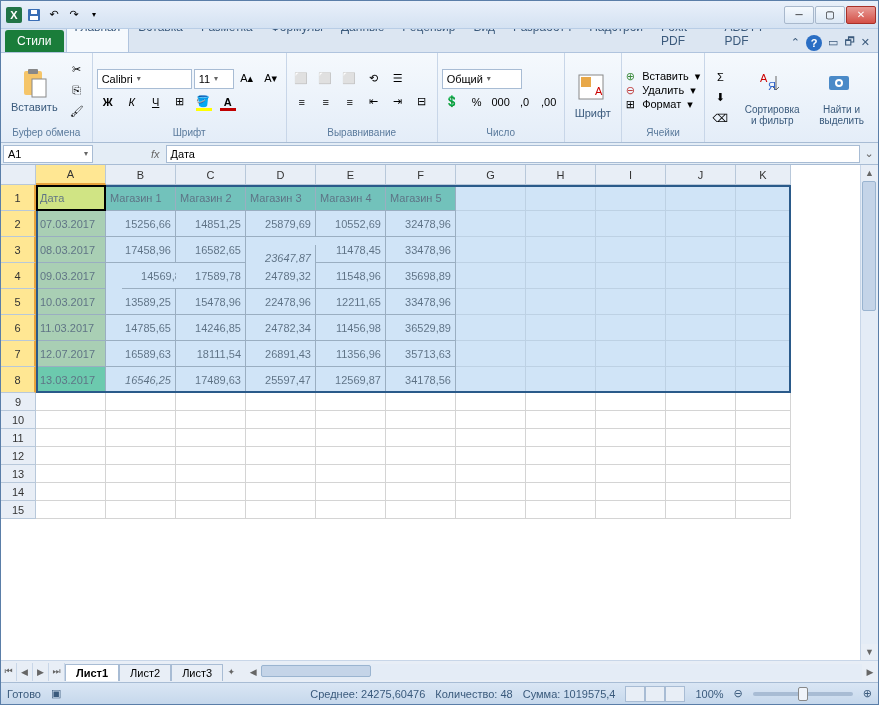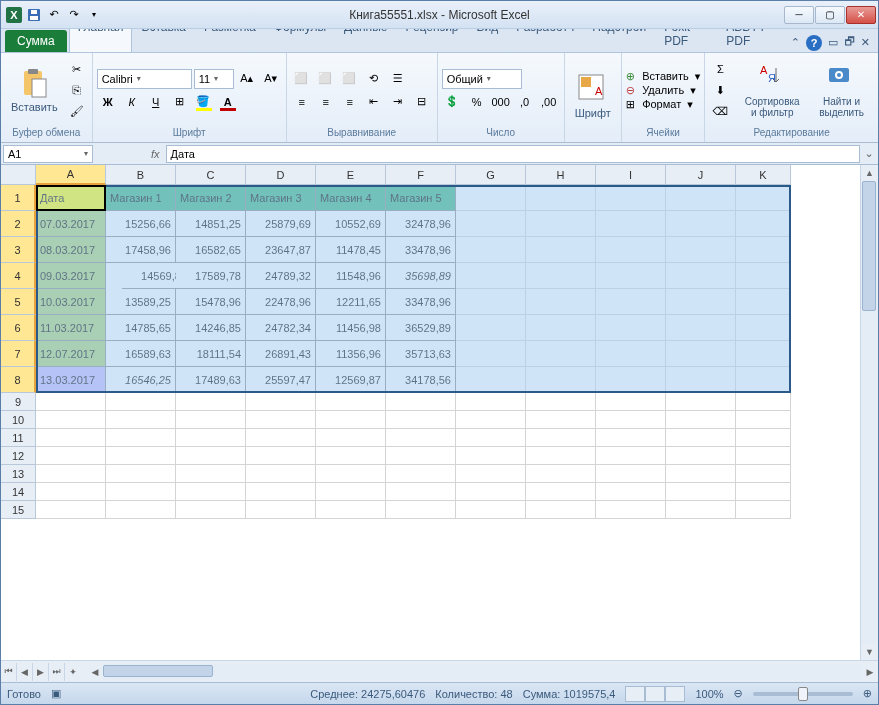--- a/index.html
+++ b/index.html
@@ -82,30 +82,29 @@
         <svg width="14" height="14">
             <rect x="1" y="1" width="12" height="12" fill="#3a6eb5" rx="1"></rect>
             <rect x="3" y="8" width="8" height="4" fill="#fff"></rect>
             <rect x="4" y="2" width="6" height="4" fill="#fff"></rect>
           </svg>
       </span>
       <span class="qat-icon">↶</span>
       <span class="qat-icon">↷</span>
       <span class="qat-icon" style="font-size:8px">▾</span>
     </div>
-    <div class="title">Книга55551.xlsx - Microsoft Excel</div>
     <div class="win-controls">
       <div class="win-btn">─</div>
       <div class="win-btn">▢</div>
       <div class="win-btn close">✕</div>
     </div>
   </div>
 
   <div class="ribbon-tabs">
-    <div class="file-tab">Сумма</div>
+    <div class="file-tab">Стили</div>
     <div id="tabs-container" style="display:flex">
         <div class="tab active">Главная</div>
         <div class="tab">Вставка</div>
         <div class="tab">Разметка</div>
         <div class="tab">Формулы</div>
         <div class="tab">Данные</div>
         <div class="tab">Рецензир</div>
         <div class="tab">Вид</div>
         <div class="tab">Разработч</div>
         <div class="tab">Надстрой</div>
@@ -264,21 +263,20 @@
         </div>
         <div class="big-btn">
           <svg width="26" height="26">
               <rect x="3" y="6" width="20" height="14" fill="#4a8ac8" rx="2"></rect>
               <circle cx="13" cy="13" r="4" fill="#fff"></circle>
               <circle cx="13" cy="13" r="2" fill="#4a8ac8"></circle>
             </svg>
           <span style="font-size:10px;max-width:55px;text-align:center">Найти и выделить</span>
         </div>
       </div>
-      <div class="rgroup-label">Редактирование</div>
     </div>
   </div>
 
   <div class="namebox-row">
     <div class="name-box">
         <span>A1</span>
         <span class="dd">▾</span>
       </div>
     <div style="width:50px"></div>
     <span class="fx-label">fx</span>
@@ -345,34 +343,34 @@
               <div class="cell" style="left: 280px; top: 26px; width: 70px; height: 26px; border-right: 1px solid rgb(136, 136, 136); border-bottom: 1px solid rgb(136, 136, 136); justify-content: flex-end;">10552,69</div>
               <div class="cell" style="left: 350px; top: 26px; width: 70px; height: 26px; border-right: 1px solid rgb(136, 136, 136); border-bottom: 1px solid rgb(136, 136, 136); justify-content: flex-end;">32478,96</div>
               <div class="cell" style="left: 420px; top: 26px; width: 70px; height: 26px; justify-content: flex-start;"></div>
               <div class="cell" style="left: 490px; top: 26px; width: 70px; height: 26px; justify-content: flex-start;"></div>
               <div class="cell" style="left: 560px; top: 26px; width: 70px; height: 26px; justify-content: flex-start;"></div>
               <div class="cell" style="left: 630px; top: 26px; width: 70px; height: 26px; justify-content: flex-start;"></div>
               <div class="cell" style="left: 700px; top: 26px; width: 55px; height: 26px; justify-content: flex-start;"></div>
               <div class="cell" style="left: 0px; top: 52px; width: 70px; height: 26px; border-right: 1px solid rgb(136, 136, 136); border-bottom: 1px solid rgb(136, 136, 136); background: rgb(168, 208, 106); justify-content: flex-start;">08.03.2017</div>
               <div class="cell" style="left: 70px; top: 52px; width: 70px; height: 26px; border-right: 1px solid rgb(136, 136, 136); border-bottom: 1px solid rgb(136, 136, 136); justify-content: flex-end;">17458,96</div>
               <div class="cell" style="left: 140px; top: 52px; width: 70px; height: 26px; border-right: 1px solid rgb(136, 136, 136); border-bottom: 1px solid rgb(136, 136, 136); justify-content: flex-end;">16582,65</div>
-              <div class="cell" style="left: 210px; top: 52px; width: 70px; height: 26px; border-right: 1px solid rgb(136, 136, 136); border-bottom: 1px solid rgb(136, 136, 136); justify-content: flex-end;">23647,87</div>
+              <div class="cell" style="left: 210px; top: 60px; width: 70px; height: 26px; border-right: 1px solid rgb(136, 136, 136); border-bottom: 1px solid rgb(136, 136, 136); justify-content: flex-end; font-style: italic;">23647,87</div>
               <div class="cell" style="left: 280px; top: 52px; width: 70px; height: 26px; border-right: 1px solid rgb(136, 136, 136); border-bottom: 1px solid rgb(136, 136, 136); justify-content: flex-end;">11478,45</div>
               <div class="cell" style="left: 350px; top: 52px; width: 70px; height: 26px; border-right: 1px solid rgb(136, 136, 136); border-bottom: 1px solid rgb(136, 136, 136); justify-content: flex-end;">33478,96</div>
               <div class="cell" style="left: 420px; top: 52px; width: 70px; height: 26px; justify-content: flex-start;"></div>
               <div class="cell" style="left: 490px; top: 52px; width: 70px; height: 26px; justify-content: flex-start;"></div>
               <div class="cell" style="left: 560px; top: 52px; width: 70px; height: 26px; justify-content: flex-start;"></div>
               <div class="cell" style="left: 630px; top: 52px; width: 70px; height: 26px; justify-content: flex-start;"></div>
               <div class="cell" style="left: 700px; top: 52px; width: 55px; height: 26px; justify-content: flex-start;"></div>
               <div class="cell" style="left: 0px; top: 78px; width: 70px; height: 26px; border-right: 1px solid rgb(136, 136, 136); border-bottom: 1px solid rgb(136, 136, 136); background: rgb(168, 208, 106); justify-content: flex-start;">09.03.2017</div>
               <div class="cell" style="left: 70px; top: 78px; width: 70px; height: 26px; border-right: 1px solid rgb(136, 136, 136); border-bottom: 1px solid rgb(136, 136, 136); justify-content: flex-end; margin-left: 16px;">14569,85</div>
               <div class="cell" style="left: 140px; top: 78px; width: 70px; height: 26px; border-right: 1px solid rgb(136, 136, 136); border-bottom: 1px solid rgb(136, 136, 136); justify-content: flex-end;">17589,78</div>
               <div class="cell" style="left: 210px; top: 78px; width: 70px; height: 26px; border-right: 1px solid rgb(136, 136, 136); border-bottom: 1px solid rgb(136, 136, 136); justify-content: flex-end;">24789,32</div>
               <div class="cell" style="left: 280px; top: 78px; width: 70px; height: 26px; border-right: 1px solid rgb(136, 136, 136); border-bottom: 1px solid rgb(136, 136, 136); justify-content: flex-end;">11548,96</div>
-              <div class="cell" style="left: 350px; top: 78px; width: 70px; height: 26px; border-right: 1px solid rgb(136, 136, 136); border-bottom: 1px solid rgb(136, 136, 136); justify-content: flex-end; font-style: italic;">35698,89</div>
+              <div class="cell" style="left: 350px; top: 78px; width: 70px; height: 26px; border-right: 1px solid rgb(136, 136, 136); border-bottom: 1px solid rgb(136, 136, 136); justify-content: flex-end;">35698,89</div>
               <div class="cell" style="left: 420px; top: 78px; width: 70px; height: 26px; justify-content: flex-start;"></div>
               <div class="cell" style="left: 490px; top: 78px; width: 70px; height: 26px; justify-content: flex-start;"></div>
               <div class="cell" style="left: 560px; top: 78px; width: 70px; height: 26px; justify-content: flex-start;"></div>
               <div class="cell" style="left: 630px; top: 78px; width: 70px; height: 26px; justify-content: flex-start;"></div>
               <div class="cell" style="left: 700px; top: 78px; width: 55px; height: 26px; justify-content: flex-start;"></div>
               <div class="cell" style="left: 0px; top: 104px; width: 70px; height: 26px; border-right: 1px solid rgb(136, 136, 136); border-bottom: 1px solid rgb(136, 136, 136); background: rgb(168, 208, 106); justify-content: flex-start;">10.03.2017</div>
               <div class="cell" style="left: 70px; top: 104px; width: 70px; height: 26px; border-right: 1px solid rgb(136, 136, 136); border-bottom: 1px solid rgb(136, 136, 136); justify-content: flex-end;">13589,25</div>
               <div class="cell" style="left: 140px; top: 104px; width: 70px; height: 26px; border-right: 1px solid rgb(136, 136, 136); border-bottom: 1px solid rgb(136, 136, 136); justify-content: flex-end;">15478,96</div>
               <div class="cell" style="left: 210px; top: 104px; width: 70px; height: 26px; border-right: 1px solid rgb(136, 136, 136); border-bottom: 1px solid rgb(136, 136, 136); justify-content: flex-end;">22478,96</div>
               <div class="cell" style="left: 280px; top: 104px; width: 70px; height: 26px; border-right: 1px solid rgb(136, 136, 136); border-bottom: 1px solid rgb(136, 136, 136); justify-content: flex-end;">12211,65</div>
@@ -397,21 +395,21 @@
               <div class="cell" style="left: 70px; top: 156px; width: 70px; height: 26px; border-right: 1px solid rgb(136, 136, 136); border-bottom: 1px solid rgb(136, 136, 136); justify-content: flex-end;">16589,63</div>
               <div class="cell" style="left: 140px; top: 156px; width: 70px; height: 26px; border-right: 1px solid rgb(136, 136, 136); border-bottom: 1px solid rgb(136, 136, 136); justify-content: flex-end;">18111,54</div>
               <div class="cell" style="left: 210px; top: 156px; width: 70px; height: 26px; border-right: 1px solid rgb(136, 136, 136); border-bottom: 1px solid rgb(136, 136, 136); justify-content: flex-end;">26891,43</div>
               <div class="cell" style="left: 280px; top: 156px; width: 70px; height: 26px; border-right: 1px solid rgb(136, 136, 136); border-bottom: 1px solid rgb(136, 136, 136); justify-content: flex-end;">11356,96</div>
               <div class="cell" style="left: 350px; top: 156px; width: 70px; height: 26px; border-right: 1px solid rgb(136, 136, 136); border-bottom: 1px solid rgb(136, 136, 136); justify-content: flex-end;">35713,63</div>
               <div class="cell" style="left: 420px; top: 156px; width: 70px; height: 26px; justify-content: flex-start;"></div>
               <div class="cell" style="left: 490px; top: 156px; width: 70px; height: 26px; justify-content: flex-start;"></div>
               <div class="cell" style="left: 560px; top: 156px; width: 70px; height: 26px; justify-content: flex-start;"></div>
               <div class="cell" style="left: 630px; top: 156px; width: 70px; height: 26px; justify-content: flex-start;"></div>
               <div class="cell" style="left: 700px; top: 156px; width: 55px; height: 26px; justify-content: flex-start;"></div>
-              <div class="cell" style="left: 0px; top: 182px; width: 70px; height: 26px; border-right: 1px solid rgb(136, 136, 136); border-bottom: 1px solid rgb(136, 136, 136); background: #c4b5fd; justify-content: flex-start;">13.03.2017</div>
+              <div class="cell" style="left: 0px; top: 182px; width: 70px; height: 26px; border-right: 1px solid rgb(136, 136, 136); border-bottom: 1px solid rgb(136, 136, 136); background: #22c55e; justify-content: flex-start;">13.03.2017</div>
               <div class="cell" style="left: 70px; top: 182px; width: 70px; height: 26px; border-right: 1px solid rgb(136, 136, 136); border-bottom: 1px solid rgb(136, 136, 136); justify-content: flex-end; font-style: italic;">16546,25</div>
               <div class="cell" style="left: 140px; top: 182px; width: 70px; height: 26px; border-right: 1px solid rgb(136, 136, 136); border-bottom: 1px solid rgb(136, 136, 136); justify-content: flex-end;">17489,63</div>
               <div class="cell" style="left: 210px; top: 182px; width: 70px; height: 26px; border-right: 1px solid rgb(136, 136, 136); border-bottom: 1px solid rgb(136, 136, 136); justify-content: flex-end;">25597,47</div>
               <div class="cell" style="left: 280px; top: 182px; width: 70px; height: 26px; border-right: 1px solid rgb(136, 136, 136); border-bottom: 1px solid rgb(136, 136, 136); justify-content: flex-end;">12569,87</div>
               <div class="cell" style="left: 350px; top: 182px; width: 70px; height: 26px; border-right: 1px solid rgb(136, 136, 136); border-bottom: 1px solid rgb(136, 136, 136); justify-content: flex-end;">34178,56</div>
               <div class="cell" style="left: 420px; top: 182px; width: 70px; height: 26px; justify-content: flex-start;"></div>
               <div class="cell" style="left: 490px; top: 182px; width: 70px; height: 26px; justify-content: flex-start;"></div>
               <div class="cell" style="left: 560px; top: 182px; width: 70px; height: 26px; justify-content: flex-start;"></div>
               <div class="cell" style="left: 630px; top: 182px; width: 70px; height: 26px; justify-content: flex-start;"></div>
               <div class="cell" style="left: 700px; top: 182px; width: 55px; height: 26px; justify-content: flex-start;"></div>
@@ -505,20 +503,25 @@
       <div class="sb-arrow">▼</div>
     </div>
   </div>
 
   <div class="scrollbar-h-area">
     <div class="sheet-tabs">
       <div class="nav-btn">⏮</div>
       <div class="nav-btn">◀</div>
       <div class="nav-btn">▶</div>
       <div class="nav-btn">⏭</div>
+      <div id="sheet-tabs-container" style="display:flex">
+          <div class="sheet-tab active">Лист1</div>
+          <div class="sheet-tab">Лист2</div>
+          <div class="sheet-tab">Лист3</div>
+        </div>
       <div class="nav-btn" style="border:none">✦</div>
     </div>
     <div class="hscroll">
       <div class="sb-arrow" style="width:16px">◀</div>
       <div class="sb-track">
           <div class="sb-thumb" style="left:0;top:1px;height:12px;width:110px"></div>
         </div>
       <div class="sb-arrow" style="width:16px">▶</div>
     </div>
   </div>

